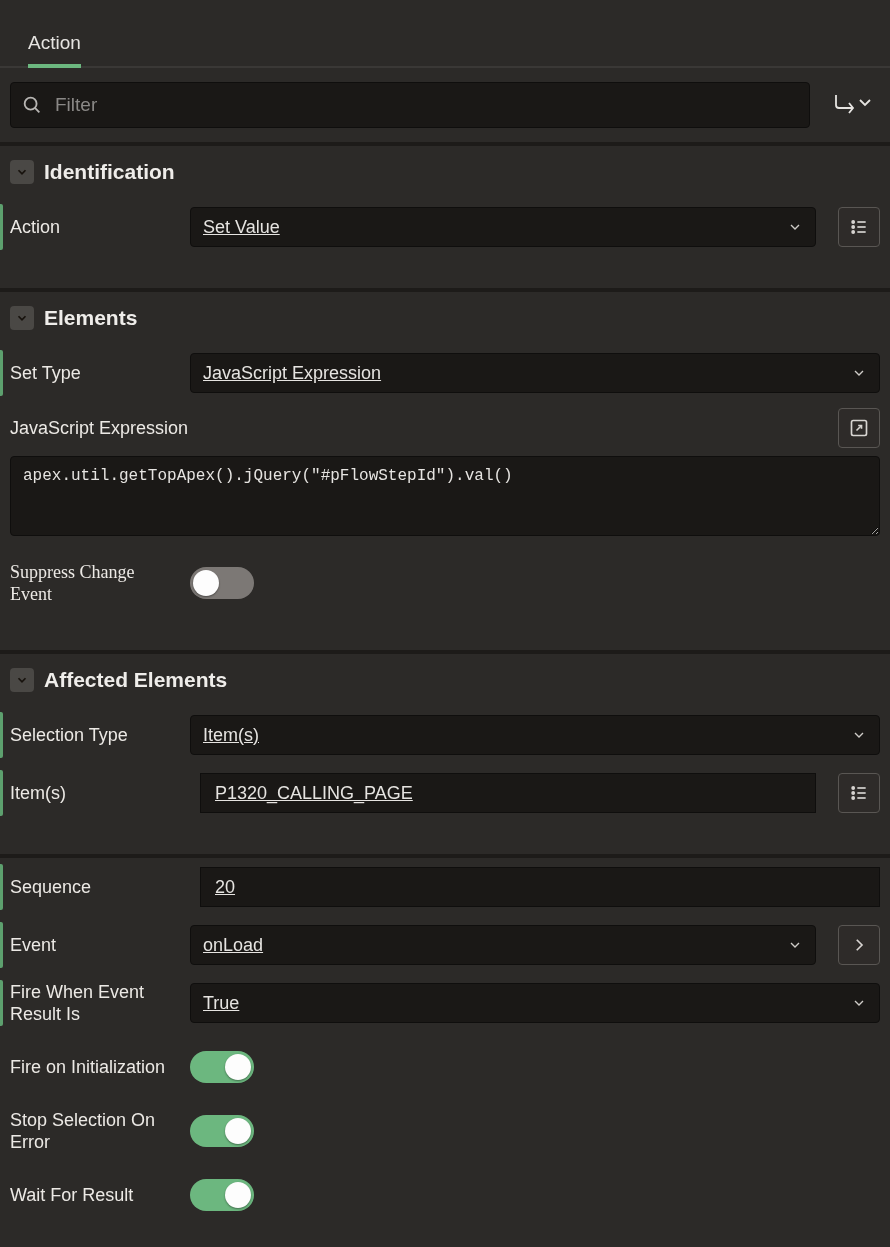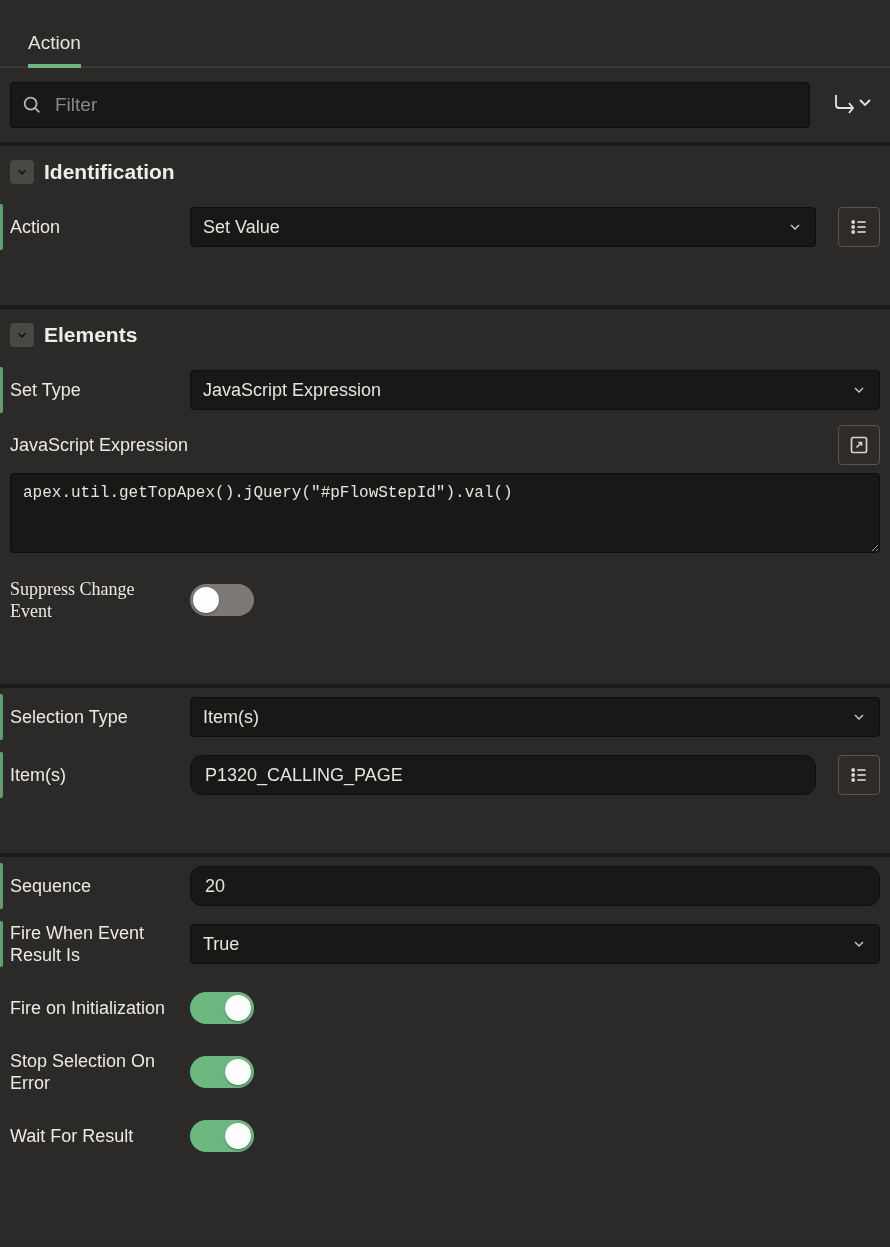--- a/index.html
+++ b/index.html
@@ -29,39 +29,39 @@
   .filter-row{display:flex;align-items:center;gap:18px;padding:14px 12px 14px 10px;}
   .search-box{flex:1;display:flex;align-items:center;height:44px;background:var(--input);
     border:1px solid var(--input-border);border-radius:4px;padding:0 10px;}
   .search-icon{width:22px;height:22px;color:#b8b6b3;display:flex;align-items:center;justify-content:center;margin-right:10px;}
   .search-input{flex:1;background:transparent;border:none;outline:none;color:var(--text);
     font-size:19px;height:100%;}
   .search-input::placeholder{color:#8a8886;}
   .arrow-btn{width:50px;height:44px;display:flex;align-items:center;justify-content:center;
     color:var(--text);cursor:pointer;}
   
-  .section{border-top:4px solid var(--divider);padding-bottom:23px;}
+  .section{border-top:4px solid var(--divider);padding-bottom:6px;}
   .sec-header{display:flex;align-items:center;gap:10px;padding:14px 10px 14px 10px;}
   .sec-toggle{width:24px;height:24px;border-radius:4px;background:#4a4845;color:#19120c;
     display:flex;align-items:center;justify-content:center;cursor:pointer;}
   .sec-title{font-size:21px;font-weight:800;color:#efedea;}
   
   .field-row{display:flex;align-items:center;gap:14px;padding:6px 10px 6px 10px;min-height:46px;
     position:relative;}
   .field-edge{position:absolute;left:0;top:6px;bottom:6px;width:3px;background:var(--accent-dark);border-radius:0 2px 2px 0;}
   .field-label{width:166px;min-width:166px;font-size:18px;color:#ece9e5;line-height:1.25;}
-  .field-control{flex:1;}
+  .field-control{flex:1;text-decoration:underline;}
   
   .select{display:flex;align-items:center;justify-content:space-between;height:38px;
     background:var(--input);border:1px solid var(--input-border);border-radius:4px;
     padding:0 12px;color:var(--text);font-size:18px;cursor:pointer;}
   .select .caret{color:#cfccc8;display:flex;}
   
-  .tinput{height:38px;background:var(--input);border:1px solid var(--input-border);border-radius:12px;
-    padding:0 12px;color:var(--text);font-size:18px;display:flex;align-items:center;}
+  .tinput{height:38px;background:var(--input);border:1px solid var(--input-border);border-radius:0;
+    padding:0 12px;color:var(--text);font-size:18px;display:flex;align-items:center;margin-left:10px;}
   .tinput input{background:transparent;border:none;outline:none;color:var(--text);font-size:18px;width:100%;}
   
   .ta-row{padding:6px 10px;}
   .ta-label-row{display:flex;justify-content:space-between;align-items:center;margin-bottom:8px;}
   .ta-label{font-size:18px;color:#ece9e5;}
   .sq-btn{width:40px;height:38px;background:var(--btn-bg);border:1px solid var(--btn-border);
     border-radius:4px;display:flex;align-items:center;justify-content:center;cursor:pointer;color:#d8d5d2;}
   .textarea{width:100%;box-sizing:border-box;min-height:80px;height:80px;resize:both;
     background:var(--input);border:1px solid var(--input-border);border-radius:4px;
     padding:8px 12px;color:var(--text);font-family:Menlo,Consolas,"Courier New",monospace;
@@ -188,20 +188,28 @@
     <div class="field-row" style="padding-top:14px;padding-bottom:12px;font-family:Liberation Serif, serif;">
       <div class="field-label">Suppress Change Event</div>
       <div class="switch off">
         <div class="knob"></div>
       </div>
     </div>
     <div class="spacer-bot"></div>
   </div>
 
   <div class="section">
+    <div class="sec-header">
+      <div class="sec-toggle">
+        <svg width="14" height="14" viewBox="0 0 24 24" fill="none" stroke="#17120d" stroke-width="3">
+          <polyline points="6 9 12 15 18 9"></polyline>
+        </svg>
+      </div>
+      <div class="sec-title">Affected Elements</div>
+    </div>
 
     <div class="field-row">
       <div class="field-edge"></div>
       <div class="field-label">Selection Type</div>
       <div class="field-control">
         <div class="select">
           <span>Item(s)</span>
           <span class="caret">
             <svg width="16" height="16" viewBox="0 0 24 24" fill="none" stroke="currentColor" stroke-width="2">
               <polyline points="6 9 12 15 18 9"></polyline>
@@ -238,20 +246,39 @@
     <div class="field-row">
       <div class="field-edge"></div>
       <div class="field-label">Sequence</div>
       <div class="field-control">
         <div class="tinput">
           <input type="text" value="20" style="">
         </div>
       </div>
     </div>
 
+    <div class="field-row">
+      <div class="field-edge"></div>
+      <div class="field-label">Event</div>
+      <div class="field-control">
+        <div class="select">
+          <span>onLoad</span>
+          <span class="caret">
+            <svg width="16" height="16" viewBox="0 0 24 24" fill="none" stroke="currentColor" stroke-width="2">
+              <polyline points="6 9 12 15 18 9"></polyline>
+            </svg>
+          </span>
+        </div>
+      </div>
+      <div class="sq-btn after-btn">
+        <svg width="18" height="18" viewBox="0 0 24 24" fill="none" stroke="currentColor" stroke-width="2.2">
+          <polyline points="9 5 16 12 9 19"></polyline>
+        </svg>
+      </div>
+    </div>
 
     <div class="field-row">
       <div class="field-edge"></div>
       <div class="field-label">Fire When Event Result Is</div>
       <div class="field-control">
         <div class="select">
           <span>True</span>
           <span class="caret">
             <svg width="16" height="16" viewBox="0 0 24 24" fill="none" stroke="currentColor" stroke-width="2">
               <polyline points="6 9 12 15 18 9"></polyline>

